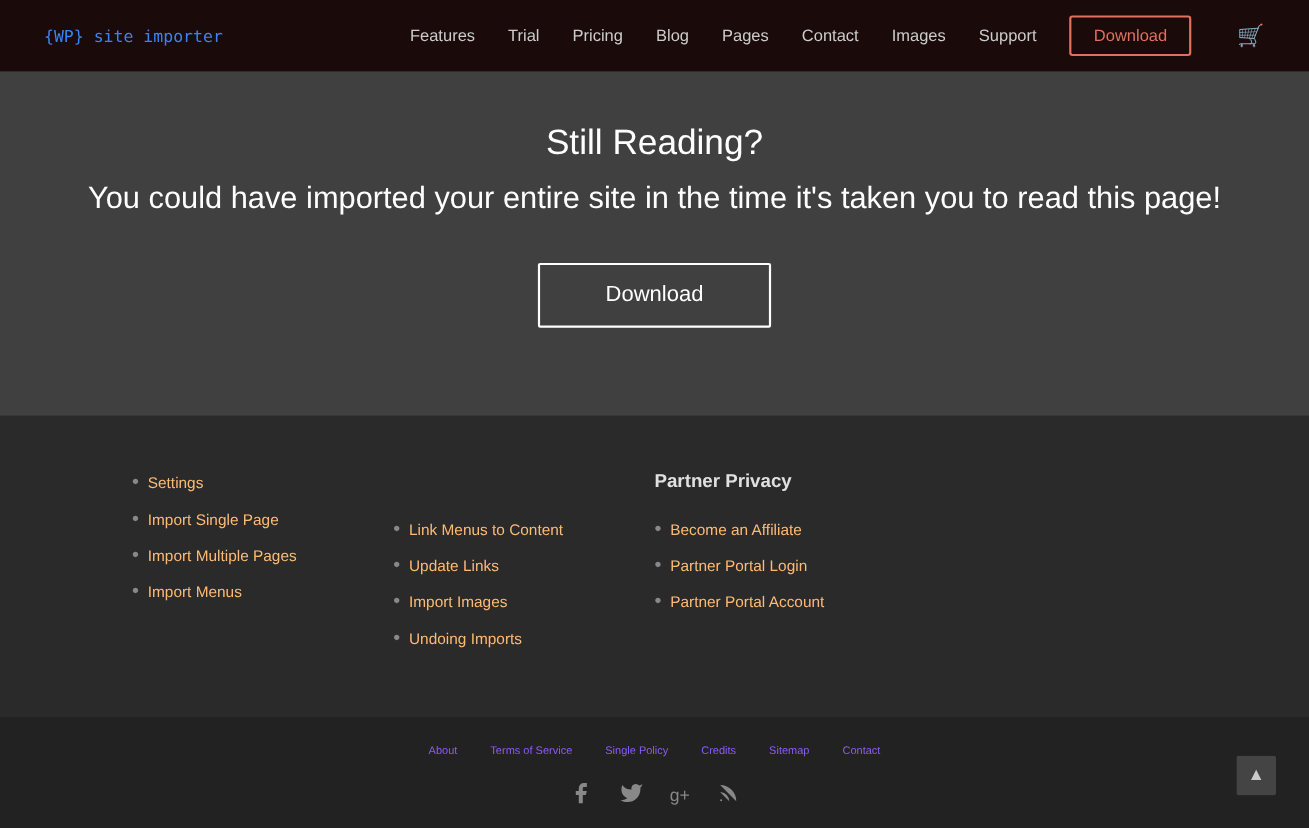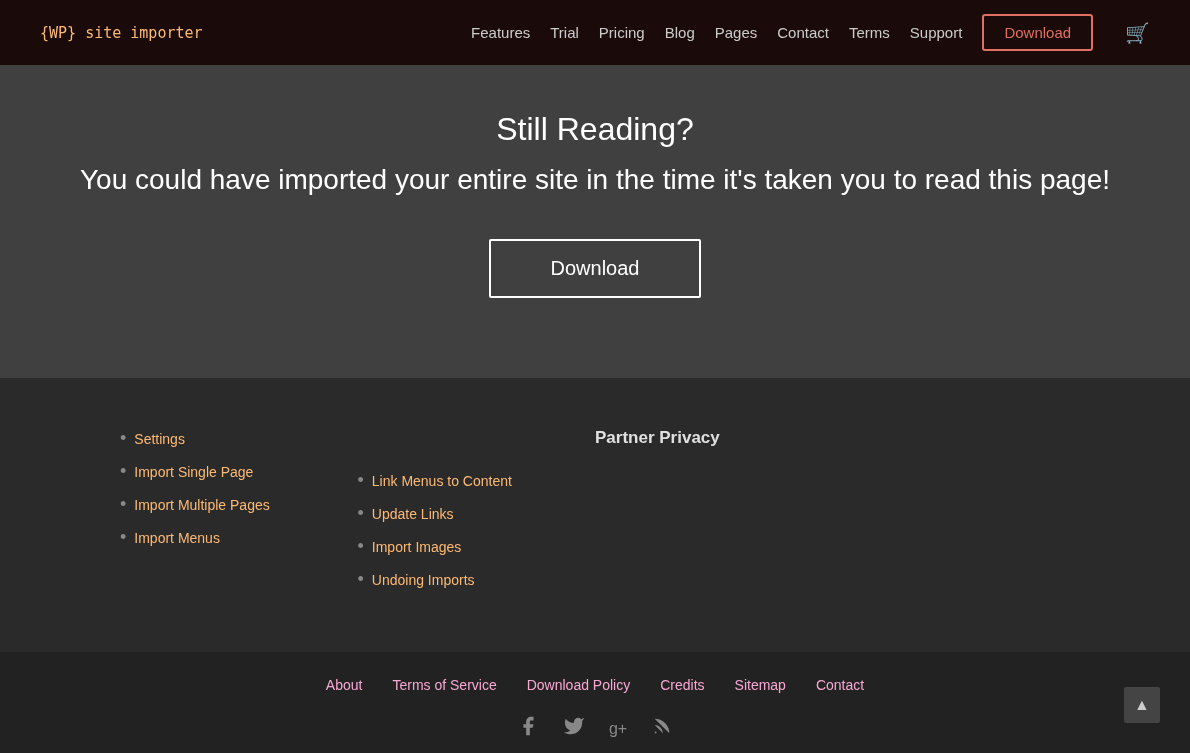--- a/index.html
+++ b/index.html
@@ -7,29 +7,29 @@
 
     
     nav {
       background: #1a0a0a;
       display: flex;
       align-items: center;
       padding: 0 40px;
       height: 65px;
     }
     .nav-logo {
-      color: #fdba74;
+      color: #3b82f6;
       font-size: 15px;
       font-family: monospace;
       margin-right: auto;
     }
     .nav-links {
       display: flex;
       align-items: center;
-      gap: 20px;
+      gap: 30px;
     }
     .nav-links a {
       color: #ccc;
       text-decoration: none;
       font-size: 15px;
     }
     .nav-download-btn {
       background: transparent;
       border: 2px solid #e07060;
       color: #e07060;
@@ -117,23 +117,23 @@
       padding: 25px 40px;
       text-align: center;
     }
     .footer-links {
       display: flex;
       justify-content: center;
       gap: 30px;
       margin-bottom: 22px;
     }
     .footer-links a {
-      color: #f9a8d4;
-      text-decoration: none;
-      font-size: 14px;
+      color: #8b5cf6;
+      text-decoration: none;
+      font-size: 10px;
     }
     .social-icons {
       display: flex;
       justify-content: center;
       gap: 24px;
       margin-bottom: 22px;
     }
     .social-icon {
       color: #888;
       font-size: 22px;
@@ -163,21 +163,21 @@
 
 <nav>
   <span class="nav-logo">{WP} site importer</span>
   <div class="nav-links">
     <a href="#">Features</a>
     <a href="#">Trial</a>
     <a href="#">Pricing</a>
     <a href="#">Blog</a>
     <a href="#">Pages</a>
     <a href="#">Contact</a>
-    <a href="#">Terms</a>
+    <a href="#">Images</a>
     <a href="#">Support</a>
     <button class="nav-download-btn">Download</button>
     <span class="nav-cart">🛒</span>
   </div>
 </nav>
 
 <section class="hero">
   <h1>Still Reading?</h1>
   <h2>You could have imported your entire site in the time it's taken you to read this page!</h2>
   <button class="hero-download-btn">Download</button>
@@ -212,29 +212,40 @@
       <li>
           <a href="#">Import Images</a>
         </li>
       <li>
           <a href="#">Undoing Imports</a>
         </li>
     </ul>
   </div>
   <div class="footer-col">
     <h3>Partner Privacy</h3>
+    <ul>
+      <li>
+          <a href="#">Become an Affiliate</a>
+        </li>
+      <li>
+          <a href="#">Partner Portal Login</a>
+        </li>
+      <li>
+          <a href="#">Partner Portal Account</a>
+        </li>
+    </ul>
   </div>
   <div class="footer-col"></div>
 </div>
 
 <div class="footer-bottom">
   <div class="footer-links">
     <a href="#">About</a>
     <a href="#">Terms of Service</a>
-    <a href="#">Download Policy</a>
+    <a href="#">Single Policy</a>
     <a href="#">Credits</a>
     <a href="#">Sitemap</a>
     <a href="#">Contact</a>
   </div>
   <div class="social-icons">
     <a class="social-icon" href="#">
       <svg width="22" height="22" viewBox="0 0 24 24" fill="#888">
           <path d="M18 2h-3a5 5 0 0 0-5 5v3H7v4h3v8h4v-8h3l1-4h-4V7a1 1 0 0 1 1-1h3z"></path>
         </svg>
     </a>

